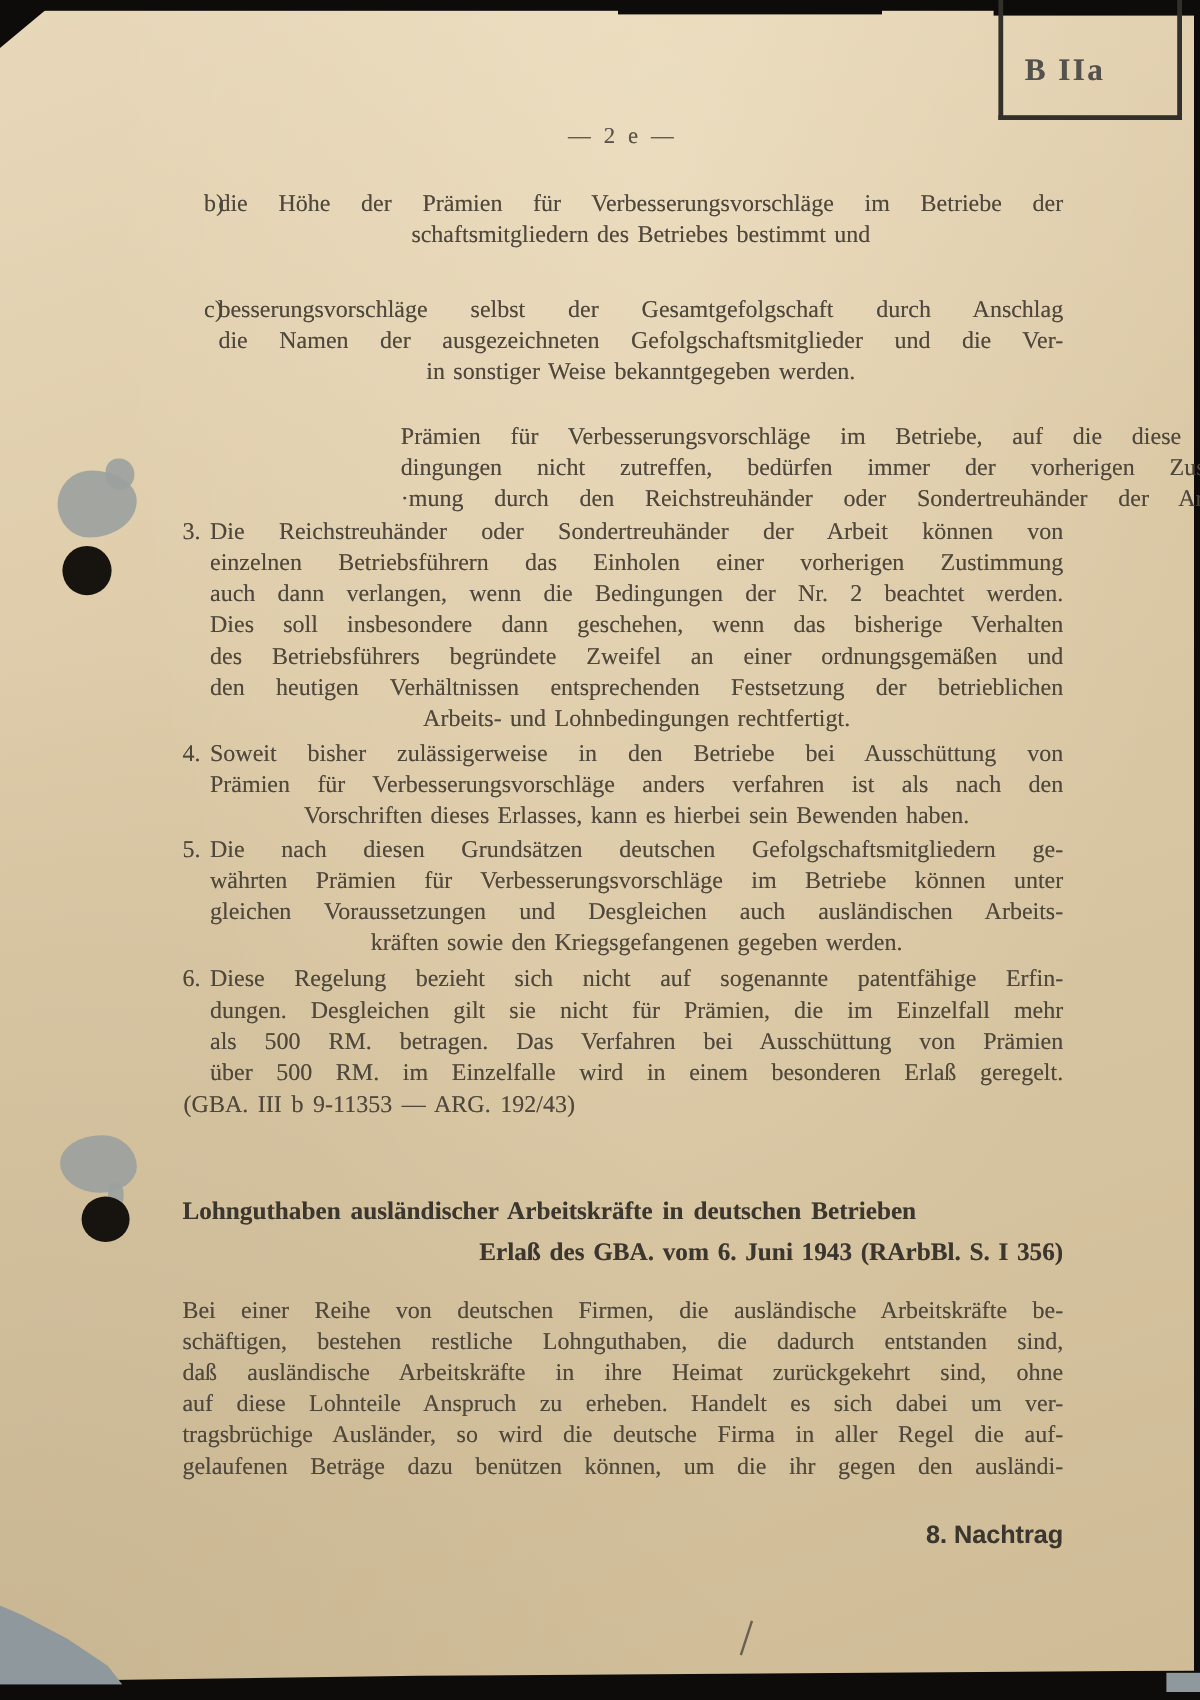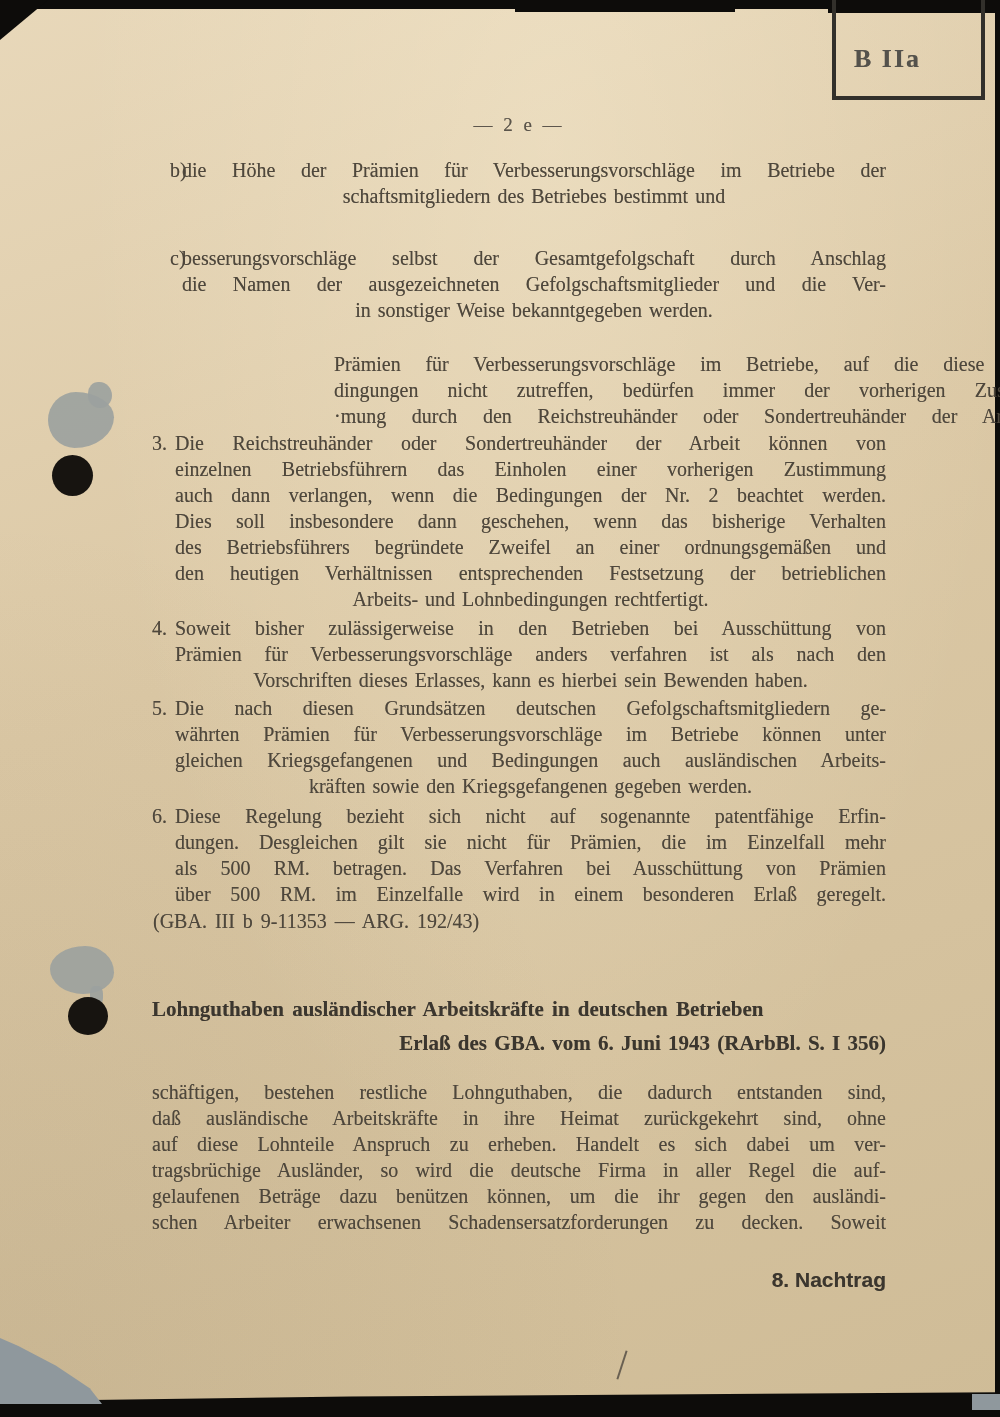--- a/index.html
+++ b/index.html
@@ -45,21 +45,21 @@
   .classbox{
     position:absolute;left:832px;top:0;width:153px;height:100px;
     border:4px solid var(--box_border);border-top:none;box-sizing:border-box;
   }
   .classbox span{
     position:absolute;left:18px;top:44px;font-weight:bold;font-size:26px;
     letter-spacing:2px;color:#54524c;
   }
   
   .pagenum{position:absolute;left:152px;top:103px;width:734px;text-align:center;
-    font-size:19px;letter-spacing:3px;color:#5a544b;margin-top:11px;}
+    font-size:19px;letter-spacing:3px;color:#5a544b;}
   .block{position:absolute;font-size:20px;}
   .block .lbl{position:absolute;top:0;line-height:26px;}
   .block .txt{position:absolute;top:0;}
   .block.letter .lbl{left:170px;}
   .block.letter .txt{left:182px;width:704px;}
   .block.number .lbl{left:152px;}
   .block.number .txt{left:175px;width:711px;}
   .block.para .txt{left:182px;width:704px;}
   .tline{height:26px;line-height:26px;white-space:nowrap;
     text-align:justify;text-align-last:justify;word-spacing:1px;}
@@ -140,56 +140,56 @@
         <div class="tline">Dies soll insbesondere dann geschehen, wenn das bisherige Verhalten</div>
         <div class="tline">des Betriebsführers begründete Zweifel an einer ordnungsgemäßen und</div>
         <div class="tline">den heutigen Verhältnissen entsprechenden Festsetzung der betrieblichen</div>
         <div class="tline tline-last">Arbeits- und Lohnbedingungen rechtfertigt.</div>
       </div>
   </div>
 
   <div class="block number" style="top:615px">
     <span class="lbl">4.</span>
     <div class="txt">
-        <div class="tline">Soweit bisher zulässigerweise in den Betrieben bei Ausschüttung von</div>
+        <div class="tline">Soweit bisher zulässigerweise in den Betriebe bei Ausschüttung von</div>
         <div class="tline">Prämien für Verbesserungsvorschläge anders verfahren ist als nach den</div>
         <div class="tline tline-last">Vorschriften dieses Erlasses, kann es hierbei sein Bewenden haben.</div>
       </div>
   </div>
 
   <div class="block number" style="top:695px">
     <span class="lbl">5.</span>
     <div class="txt">
         <div class="tline">Die nach diesen Grundsätzen deutschen Gefolgschaftsmitgliedern ge-</div>
         <div class="tline">währten Prämien für Verbesserungsvorschläge im Betriebe können unter</div>
-        <div class="tline">gleichen Kriegsgefangenen und Bedingungen auch ausländischen Arbeits-</div>
+        <div class="tline">gleichen Voraussetzungen und Desgleichen auch ausländischen Arbeits-</div>
         <div class="tline tline-last">kräften sowie den Kriegsgefangenen gegeben werden.</div>
       </div>
   </div>
 
   <div class="block number" style="top:803px">
     <span class="lbl">6.</span>
     <div class="txt">
         <div class="tline">Diese Regelung bezieht sich nicht auf sogenannte patentfähige Erfin-</div>
         <div class="tline">dungen. Desgleichen gilt sie nicht für Prämien, die im Einzelfall mehr</div>
         <div class="tline">als 500 RM. betragen. Das Verfahren bei Ausschüttung von Prämien</div>
         <div class="tline">über 500 RM. im Einzelfalle wird in einem besonderen Erlaß geregelt.</div>
       </div>
   </div>
 
   <div class="refline">(GBA. III b 9-11353 — ARG. 192/43)</div>
 
   <div class="heading">Lohnguthaben ausländischer Arbeitskräfte in deutschen Betrieben</div>
   <div class="subheading">Erlaß des GBA. vom 6. Juni 1943 (RArbBl. S. I 356)</div>
 
   <div class="para">
+      <div class="tline">Bei einer Reihe von deutschen Firmen, die ausländische Arbeitskräfte be-</div>
       <div class="tline">schäftigen, bestehen restliche Lohnguthaben, die dadurch entstanden sind,</div>
       <div class="tline">daß ausländische Arbeitskräfte in ihre Heimat zurückgekehrt sind, ohne</div>
       <div class="tline">auf diese Lohnteile Anspruch zu erheben. Handelt es sich dabei um ver-</div>
       <div class="tline">tragsbrüchige Ausländer, so wird die deutsche Firma in aller Regel die auf-</div>
       <div class="tline">gelaufenen Beträge dazu benützen können, um die ihr gegen den ausländi-</div>
-      <div class="tline">schen Arbeiter erwachsenen Schadensersatzforderungen zu decken. Soweit</div>
     </div>
 
   <div class="footer">8. Nachtrag</div>
 
   <div class="pen-mark"></div>
 </div>
 
 </body></html>

